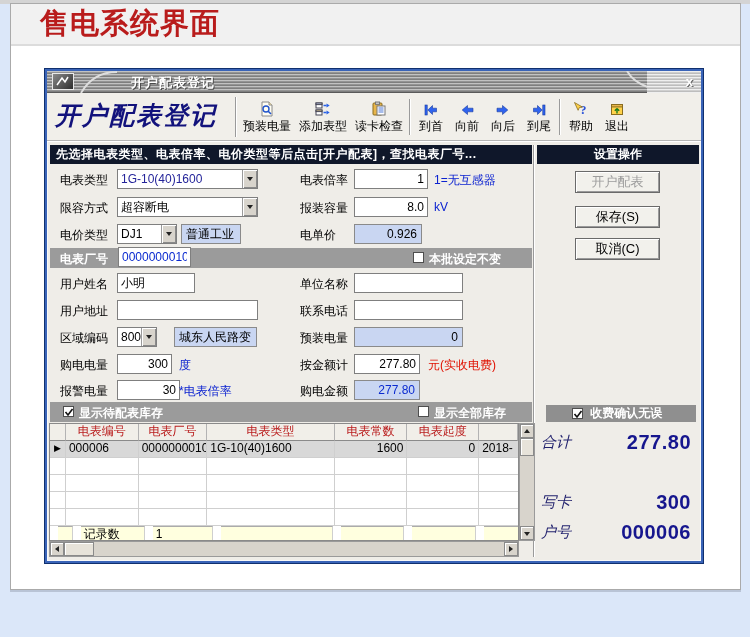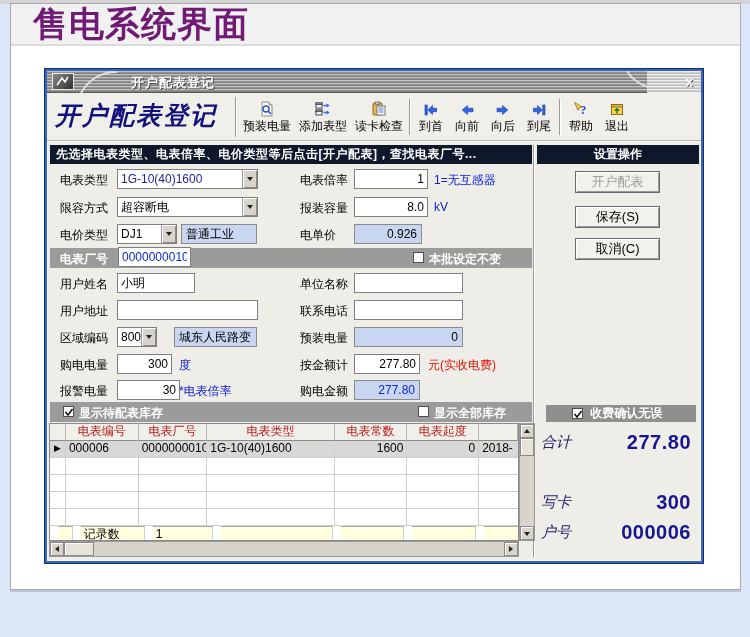--- a/index.html
+++ b/index.html
@@ -2,21 +2,21 @@
 <html><head>
 <meta charset="utf-8">
 <style>
   * { box-sizing: border-box; }
   html,body { margin:0; padding:0; }
   body { width:750px; height:637px; font-family:"Liberation Sans","DejaVu Sans",sans-serif; }
   .page { position:relative; width:750px; height:637px; background:#dbe7f9; overflow:hidden; }
   .topstrip { position:absolute; left:0; top:0; width:750px; height:4px; background:#d4d4d4; }
   .card { position:absolute; left:10px; top:3px; width:731px; height:587px; background:#fff; border:1px solid #aaa; box-shadow:0 2px 0 #b9c4d6; }
   .card-header { height:42px; background:#f1f1f1; border-bottom:2px solid #dcdcdc; display:flex; align-items:center; padding-left:13px; }
-  .card-header h1 { margin:9px; font-size:35px; font-weight:600; color:#701a75; letter-spacing:1px; }
+  .card-header h1 { margin:16px; font-size:29px; font-weight:600; color:#b91c1c; letter-spacing:1px; }
 
   
   .window { position:absolute; left:45px; top:69px; width:658px; height:494px;
             border:2px solid #3a64b8; box-shadow:0 0 0 1px #10306e, inset 0 0 0 1px #f8f8f8;
             background:#efede8; }
 
   
   .titlebar { position:absolute; left:0; top:0; width:654px; height:22px;
     background:repeating-linear-gradient(180deg,#c2c2c2 0 1px,#949494 1px 2px,#7f7f7f 2px 3px);
     border-bottom:1px solid #5a5a5a; }
@@ -282,21 +282,21 @@
     <input class="inp num" style="left: 307px; top: 126px; width: 74px;" value="8.0">
     <span class="hint" style="left:387px; top:129px;">kV</span>
 
     <span class="lbl" style="left:13px; top:156px;">电价类型</span>
     <div class="combo" style="left:70px; top:153px; width:60px;">
       <span class="ctext">DJ1</span>
       <span class="cbtn">
           <span class="tri-dn"></span>
         </span>
     </div>
-    <span class="ro" style="left:134px; top:153px; width:76px;">普通工业</span>
+    <span class="ro" style="left:134px; top:153px; width:60px;">普通工业</span>
     <span class="lbl" style="left:253px; top:156px;">电单价</span>
     <span class="ro num" style="left:307px; top:153px; width:68px;">0.926</span>
 
     <div class="graybar" style="left:3px; top:177px; width:482px; height:20px;"></div>
     <span class="lbl" style="left:13px; top:180px; color:#fff; font-weight:bold;">电表厂号</span>
     <input class="inp" style="left: 71px; top: 176px; width: 73px; color: rgb(10, 42, 208);" value="0000000010">
     <span class="cb" style="position:absolute; left:366px; top:181px;"></span>
     <span class="lbl" style="left:382px; top:180px; color:#fff; font-weight:bold;">本批设定不变</span>
 
     <span class="lbl" style="left:13px; top:205px;">用户姓名</span>

